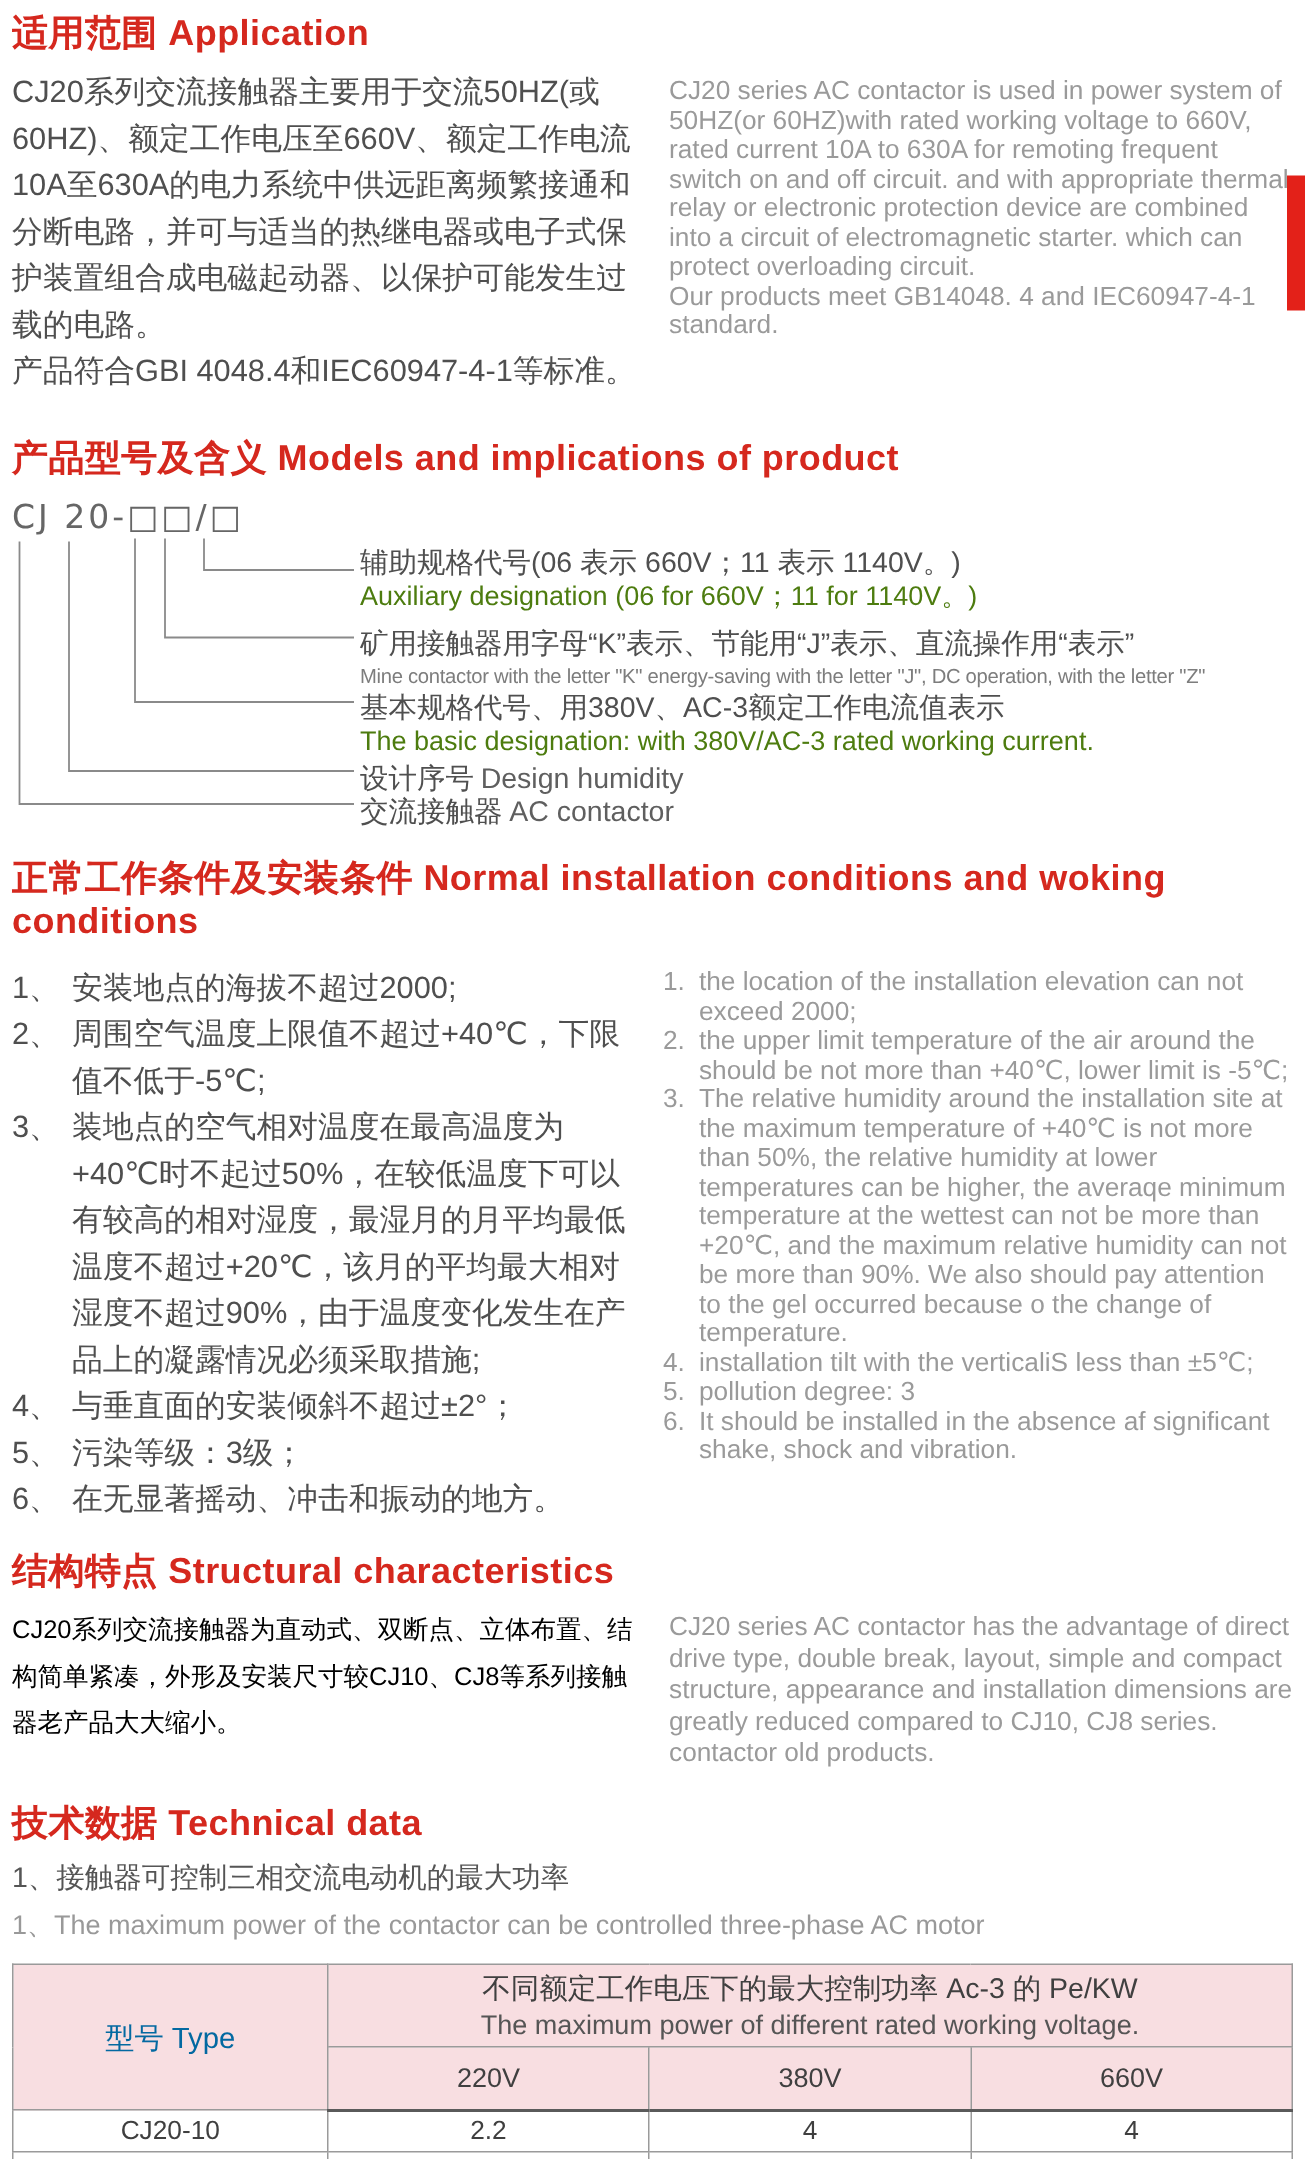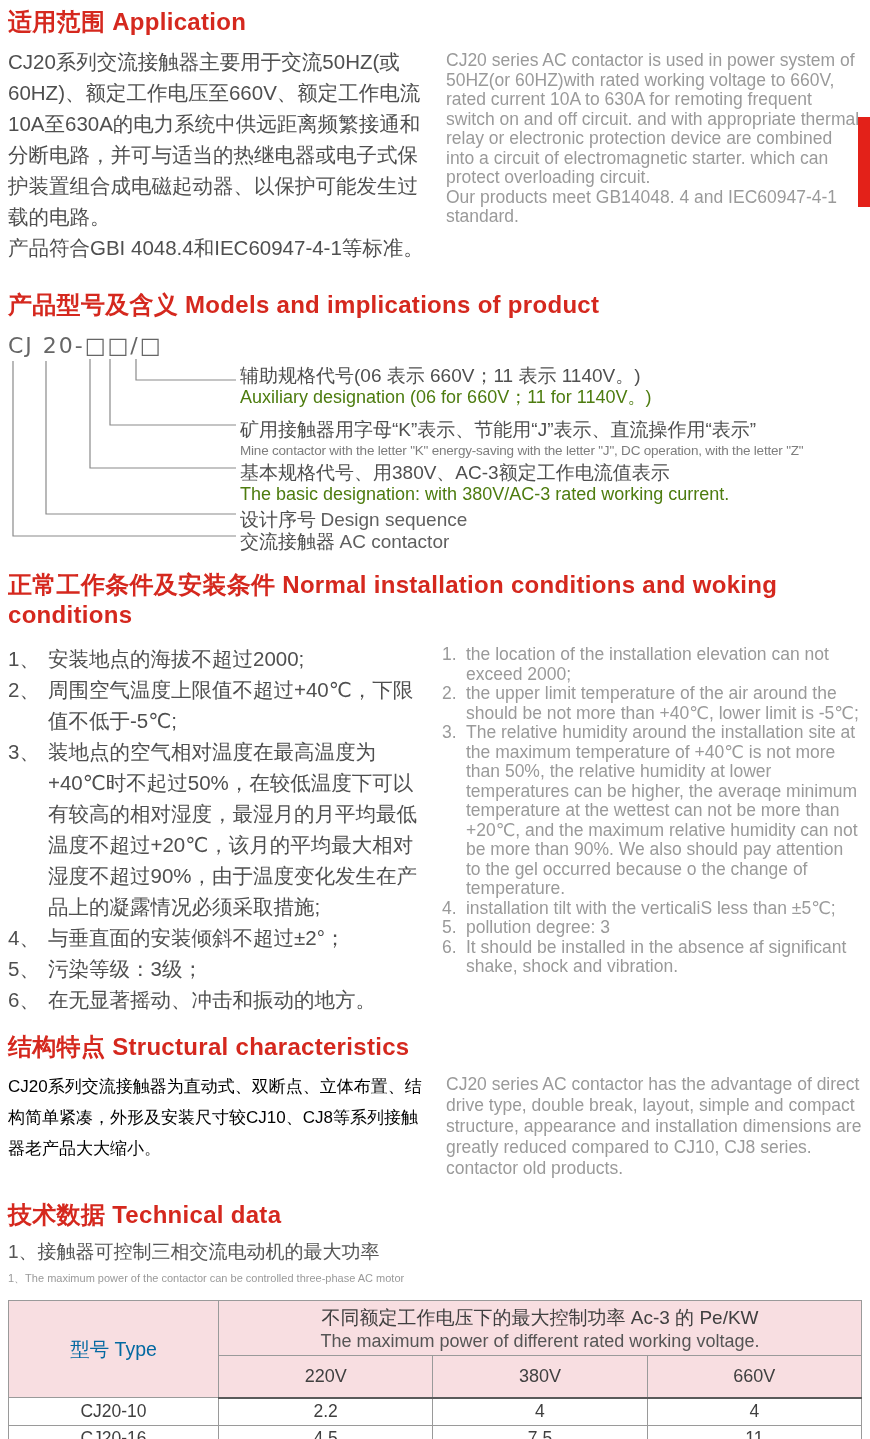--- a/index.html
+++ b/index.html
@@ -50,21 +50,21 @@
   .li-en { position:relative; padding-left:24px; font-size:17.5px; line-height:19.5px; color:#9a9a9a; }
   .li-en .marker { position:absolute; left:0; }
   
   #struct-heading { margin-top:16px; }
   .struct-cols { display:flex; gap:14px; }
   .struct-zh { width:424px; font-size:17px; line-height:31px; color:#000000; }
   .struct-en { width:416px; font-size:17.5px; line-height:21px; color:#9a9a9a; padding-top:3px; }
   
   #tech-heading { margin-top:20px; }
   .tech-note-zh { font-size:19px; color:#555; margin:6px 0 6px 8px; }
-  .tech-note-en { font-size:11px; color:#999; margin:0 0 0 8px; }
+  .tech-note-en { font-size:18px; color:#999; margin:0 0 0 8px; }
   table.power {
     border-collapse:collapse; width:854px; margin:14px 0 0 8px;
     border:1.5px solid #808080;
   }
   table.power th, table.power td { border:1px solid #9a9a9a; }
   table.power thead th { background:#f8dee1; font-weight:normal; }
   th.type-h { width:210px; font-size:19.5px; color:#0369a1; }
   th.group-h { padding:5px 4px 3px; }
   th.group-h .zh { font-size:19px; color:#404040; line-height:24px; }
   th.group-h .en { font-size:18px; color:#555; line-height:22px; }
@@ -108,21 +108,21 @@
   <div id="ml2" class="mlabel">
     <span class="zh">矿用接触器用字母“K”表示、节能用“J”表示、直流操作用“表示”</span>
     <span class="en">Mine contactor with the letter "K" energy-saving with the letter "J", DC operation, with the letter "Z"</span>
   </div>
   <div id="ml3" class="mlabel">
     <span class="zh">基本规格代号、用380V、AC-3额定工作电流值表示</span>
     <span class="en">The basic designation: with 380V/AC-3 rated working current.</span>
   </div>
   <div id="ml4" class="mlabel inline-label">
     <span class="zh">设计序号</span>
-    <span class="en">Design sequence</span>
+    <span class="en">Design humidity</span>
   </div>
   <div id="ml5" class="mlabel inline-label">
     <span class="zh">交流接触器</span>
     <span class="en">AC contactor</span>
   </div>
 </div>
 
 <h1 id="cond-heading" class="red-heading">正常工作条件及安装条件 Normal installation conditions and woking conditions</h1>
 <div class="cond-cols pad">
   <div class="cond-zh">

